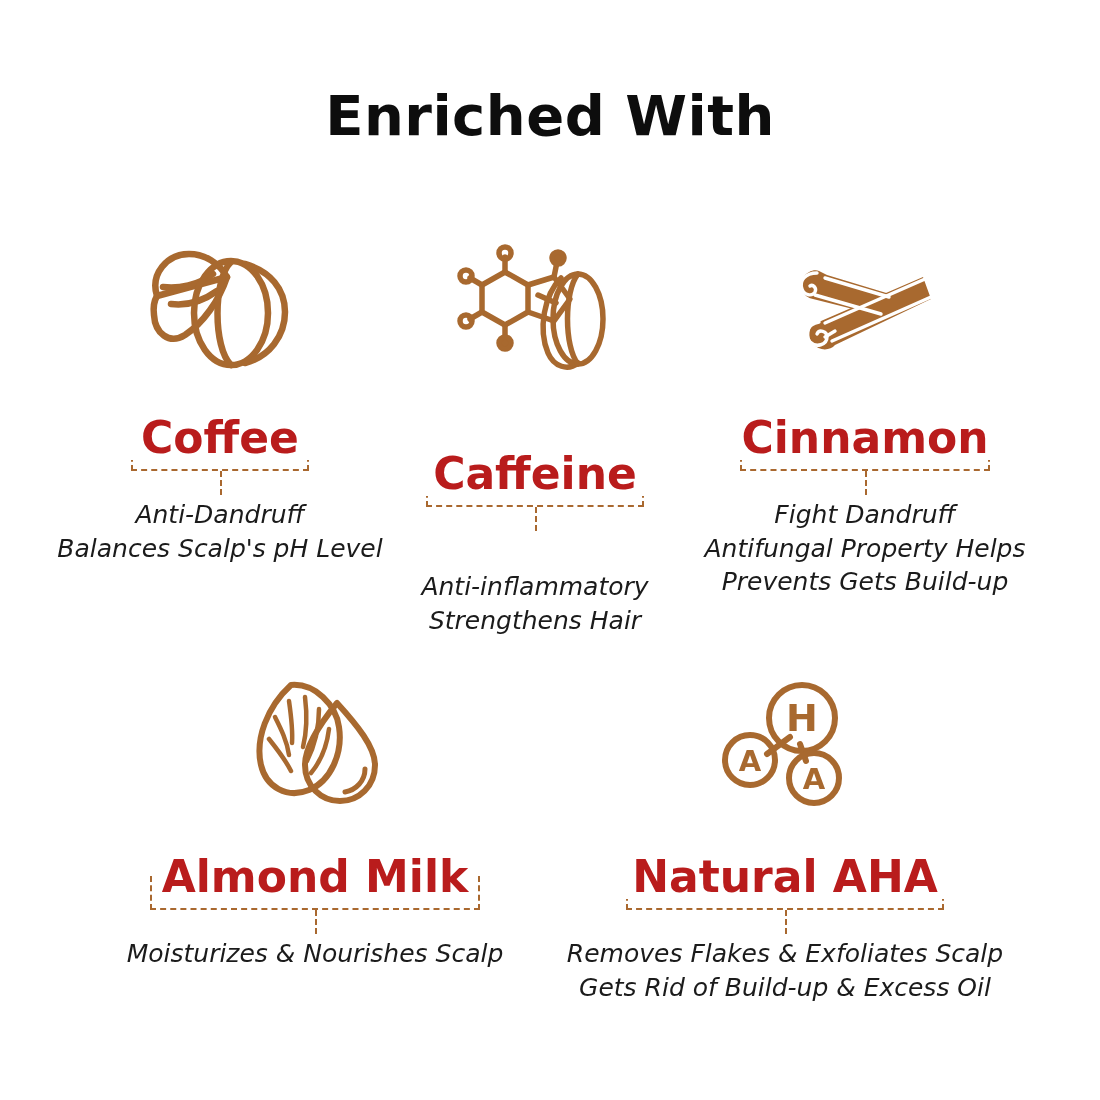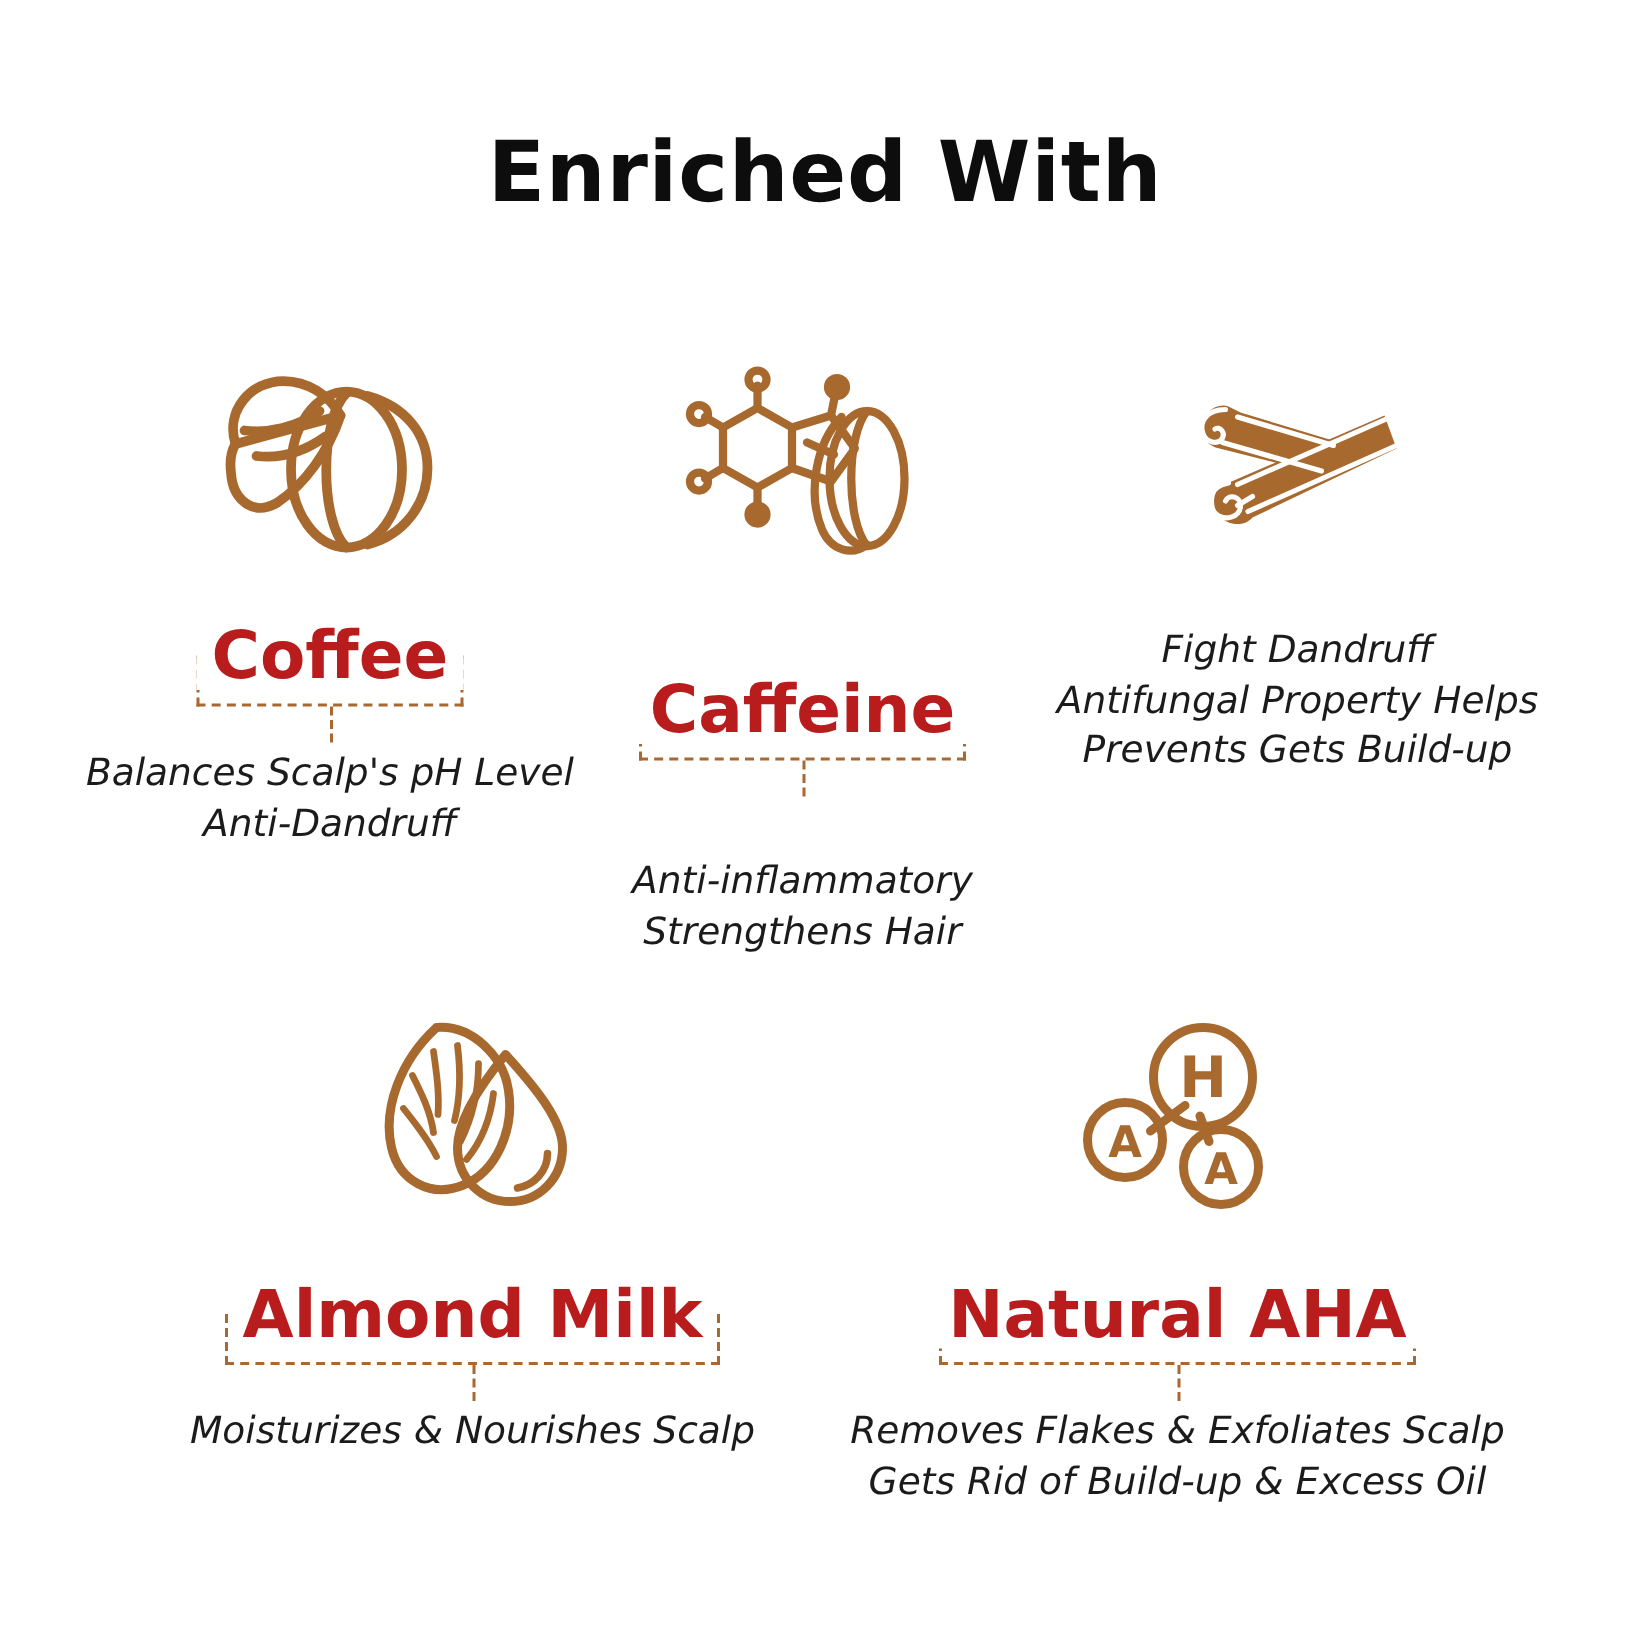--- a/index.html
+++ b/index.html
@@ -158,22 +158,22 @@
 
           <path d="M100 23 C125 30 140 48 140 71 C140 95 124 116 100 122"></path>
         </svg>
       </div>
       <div class="label-block">
         <span class="dash-box" style="width:178px;"></span>
         <span class="dash-tick"></span>
         <span class="label-text">Coffee</span>
       </div>
       <div class="desc">
+        <div>Anti-Dandruff</div>
         <div>Balances Scalp's pH Level</div>
-        <div>Anti-Dandruff</div>
       </div>
     </div>
 
     <div class="card c-caffeine">
       <div class="icon-wrap">
         <svg width="150" height="130" viewBox="0 0 150 130" fill="none" stroke="#a8692f" stroke-width="5.5" stroke-linecap="round" stroke-linejoin="round">
 
           <path d="M45 29 L22 42 L22 69 L45 82 L68 69 L68 42 Z"></path>
 
           <path d="M68 42 L94 34 L110 56 L94 78 L68 69"></path>
@@ -223,20 +223,25 @@
             <path d="M40 72 L140 28"></path>
             <path d="M47 90 L146 46"></path>
           </g>
 
           <g stroke="#ffffff" stroke-width="3.4" fill="none" stroke-linecap="round">
             <path d="M32 22 C20 22 14 30 17 38 C19 44 27 46 30 41 C32 37 28 33 25 35"></path>
             <path d="M34 71 C22 73 18 84 25 91 C31 97 42 94 42 86 C42 80 34 78 32 83"></path>
             <path d="M40 86 L50 80"></path>
           </g>
         </svg>
+      </div>
+      <div class="label-block">
+        <span class="dash-box" style="width:250px;"></span>
+        <span class="dash-tick"></span>
+        <span class="label-text">Cinnamon</span>
       </div>
       <div class="desc">
         <div>Fight Dandruff</div>
         <div>Antifungal Property Helps</div>
         <div>Prevents Gets Build-up</div>
       </div>
     </div>
 
   </div>
 

